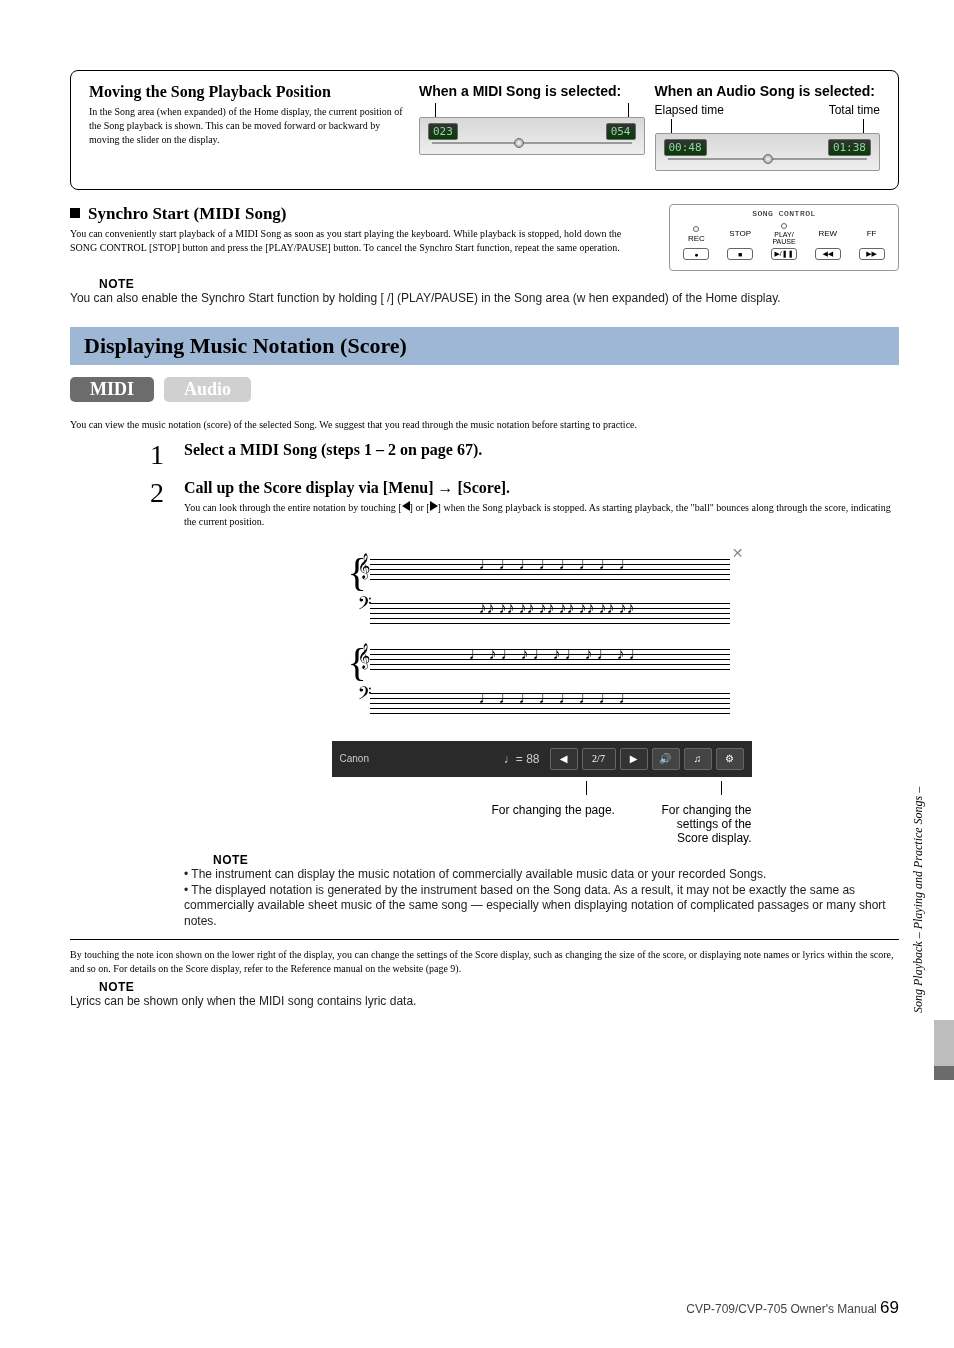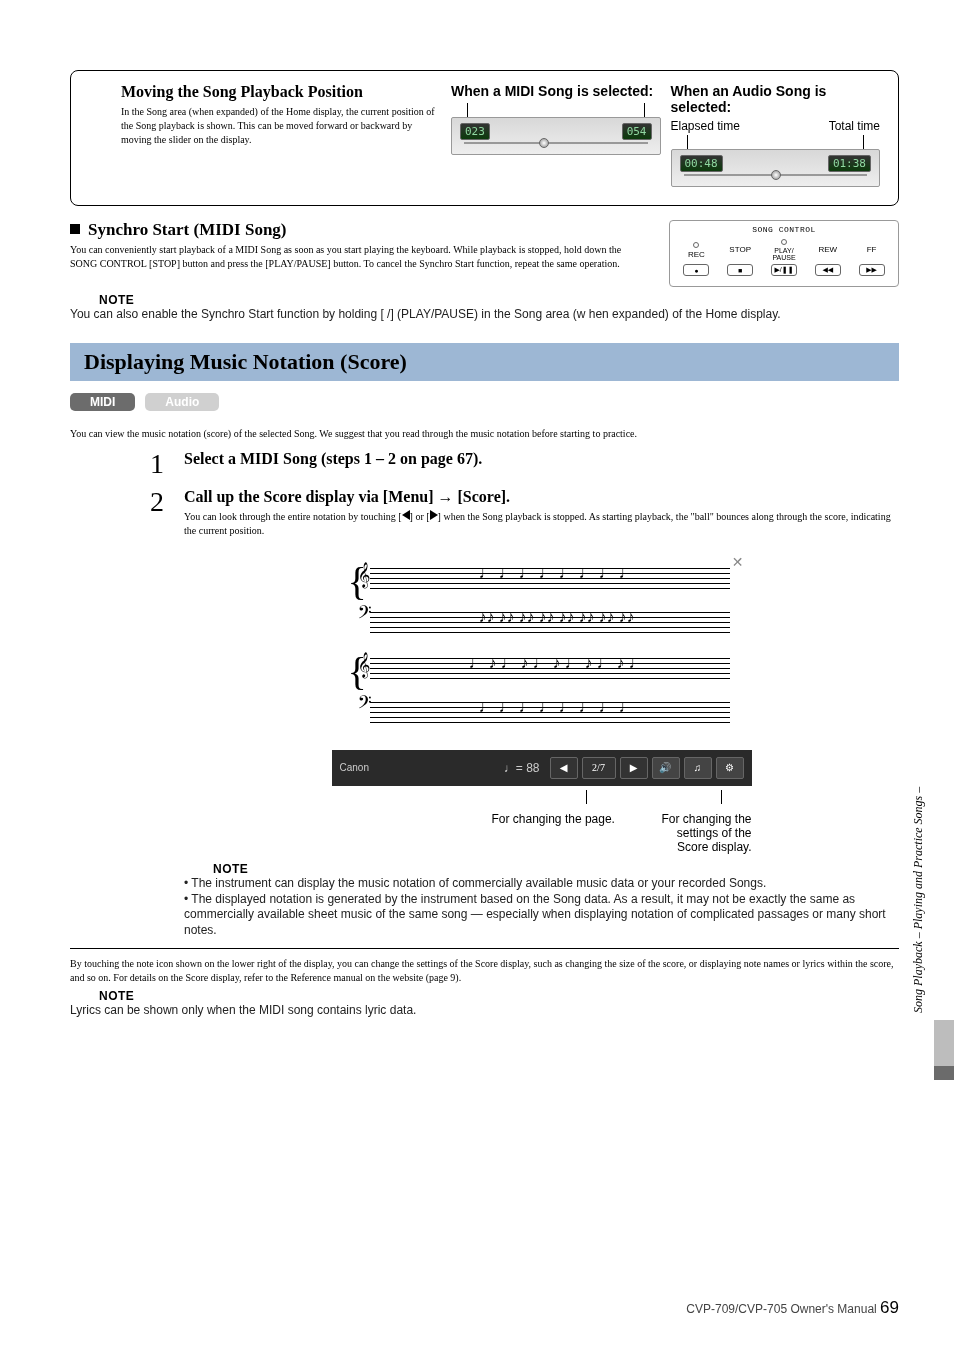--- a/index.html
+++ b/index.html
@@ -1,19 +1,19 @@
 <!DOCTYPE html>
 <html><head>
 <meta charset="utf-8">
 <style>
   * { box-sizing: border-box; margin: 0; padding: 0; }
   body { font-family: Georgia, 'Times New Roman', serif; width: 954px; height: 1348px; position: relative; background: #fff; color: #000; }
   .page { padding: 70px 55px 40px 70px; }
   .box1 { border: 1px solid #000; border-radius: 8px; padding: 12px 18px 18px 18px; margin-bottom: 14px; }
-  .box1-row { display: flex; gap: 10px; margin-left: 32px; }
+  .box1-row { display: flex; gap: 10px; }
   .box1-left { flex: 0 0 320px; }
   .box1-title { font-weight: bold; font-size: 16px; margin-bottom: 4px; }
   .box1-body { font-size: 15.5px; line-height: 1.35; }
   .box1-right { flex: 1; display: flex; gap: 10px; }
   .diag-col { flex: 1; font-family: Arial, Helvetica, sans-serif; font-size: 12px; }
   .diag-head { font-weight: bold; margin-bottom: 4px; font-size: 14px; }
   .diag-labels { display: flex; justify-content: space-between; font-size: 12px; margin-bottom: 2px; }
   .diag-lines { display: flex; justify-content: space-between; padding: 0 16px; }
   .vline { width: 1px; height: 14px; background: #000; }
   .slider-box { position: relative; height: 38px; background: linear-gradient(#d8d8d8,#eee); border: 1px solid #999; border-radius: 2px; padding: 5px 8px 0 8px; }
@@ -31,21 +31,21 @@
   .note-body { font-family: Arial, Helvetica, sans-serif; font-size: 12px; line-height: 1.3; color: #222; }
   .panel-img { width: 230px; font-family: Arial, Helvetica, sans-serif; font-size: 8px; }
   .panel-border { border:1px solid #999; border-radius:4px; padding:4px 6px 10px 6px; position:relative; }
   .panel-title { text-align:center; font-size:8px; margin-bottom:4px; letter-spacing:0.5px;font-family:Liberation Mono, monospace; }
   .panel-row { display:flex; justify-content:space-around; align-items:center; text-align:center; gap:3px; }
   .pbtn { border:1px solid #666; border-radius:3px; width:26px; height:12px; font-size:7px; display:flex; align-items:center; justify-content:center; }
   .pcirc { width:6px; height:6px; border:1px solid #666; border-radius:50%; display:inline-block; }
 
   .blue-bar { background: #9db7d4; color: #000; font-weight: bold; font-size: 22px; padding: 6px 14px; margin-top: 20px; margin-bottom: 12px; }
   .chips { display:flex; gap:10px; margin-bottom:16px; }
-  .chip { font-family: Liberation Sans, sans-serif; font-weight:bold; font-size:12px; color:#fff; padding:2px 20px; border-radius:5px; }
+  .chip { font-family: Liberation Serif, serif; font-weight:bold; font-size:18px; color:#fff; padding:2px 20px; border-radius:5px; }
   .chip-midi { background:#6c6c6c; }
   .chip-audio { background:#d0d0d0; color:#fff; }
 
   .steps { margin-left: 80px; margin-top:10px; }
   .step { display:flex; gap:14px; margin-bottom:10px; }
   .step-num { font-family: Georgia, serif; font-size: 28px; font-weight: normal; width: 20px; line-height: 1; }
   .step-body { flex:1; }
   .step-title { font-weight: bold; font-size: 16px; margin-bottom:4px; }
   .tri { display:inline-block; width:0; height:0; border-top:5px solid transparent; border-bottom:5px solid transparent; }
   .tri-l { border-right:8px solid #000; }

